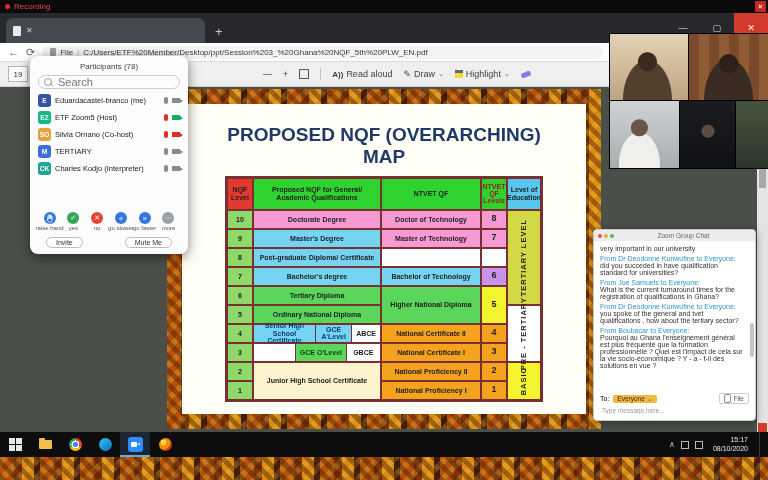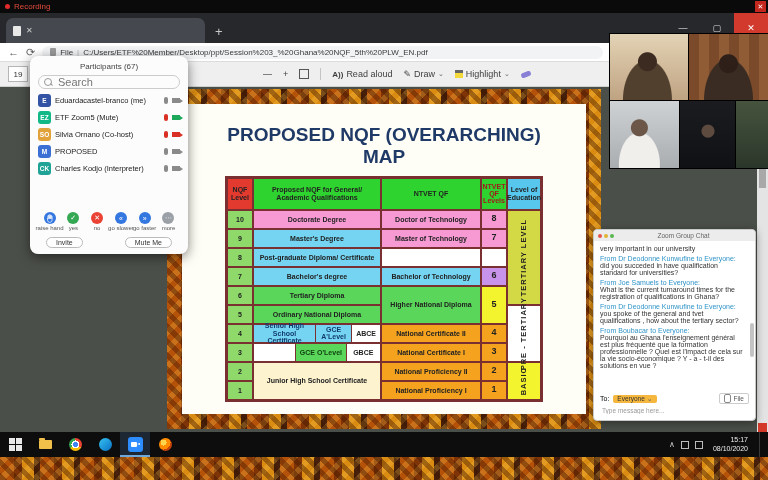--- a/index.html
+++ b/index.html
@@ -294,53 +294,53 @@
        background:radial-gradient(circle at 50% 45%,#2e2019 0 9px,rgba(0,0,0,0) 10px),radial-gradient(ellipse at 50% 100%,#3a2c22 0 24px,rgba(0,0,0,0) 25px),repeating-linear-gradient(90deg,#7a4a2a 0 10px,#8f5c36 10px 20px);"></div>
   <div class="feed" style="left:0;top:67px;width:70px;height:67px;
        background:radial-gradient(circle at 42% 40%,#6b5648 0 8px,rgba(0,0,0,0) 9px),radial-gradient(ellipse at 42% 95%,#f0efec 0 20px,rgba(0,0,0,0) 21px),linear-gradient(#cfd2d4,#a9adb0);"></div>
   <div class="feed" style="left:70px;top:67px;width:56px;height:67px;
        background:radial-gradient(circle at 50% 45%,#5d4b40 0 6px,rgba(0,0,0,0) 7px),linear-gradient(#1a1c20,#101114);"></div>
   <div class="feed" style="left:126px;top:67px;width:32px;height:67px;
        background:linear-gradient(#46543e,#2b362a);"></div>
 </div>
 
 <div class="pp">
-  <div class="pp-title">Participants (67)</div>
+  <div class="pp-title">Participants (78)</div>
   <div class="pp-search">
     <span class="mag"></span>
     <input placeholder="Search" style="">
   </div>
   <div class="pp-list">
     <div class="pp-item">
       <span class="avatar av0">E</span>
       <span class="pp-name">Eduardacastel-branco (me)</span>
       <span class="pp-ics">
           <span class="ic-mic st-gray"></span>
           <span class="ic-cam st-gray"></span>
         </span>
     </div>
     <div class="pp-item">
       <span class="avatar av1">EZ</span>
-      <span class="pp-name">ETF Zoom5 (Mute)</span>
+      <span class="pp-name">ETF Zoom5 (Host)</span>
       <span class="pp-ics">
           <span class="ic-mic st-red"></span>
           <span class="ic-cam st-green"></span>
         </span>
     </div>
     <div class="pp-item">
       <span class="avatar av3">SO</span>
       <span class="pp-name">Silvia Ornano (Co-host)</span>
       <span class="pp-ics">
           <span class="ic-mic st-red"></span>
           <span class="ic-cam st-red"></span>
         </span>
     </div>
     <div class="pp-item">
       <span class="avatar av4">M</span>
-      <span class="pp-name">PROPOSED</span>
+      <span class="pp-name">TERTIARY</span>
       <span class="pp-ics">
           <span class="ic-mic st-gray"></span>
           <span class="ic-cam st-gray"></span>
         </span>
     </div>
     <div class="pp-item">
       <span class="avatar av5">CK</span>
       <span class="pp-name">Charles Kodjo (Interpreter)</span>
       <span class="pp-ics">
           <span class="ic-mic st-gray"></span>

